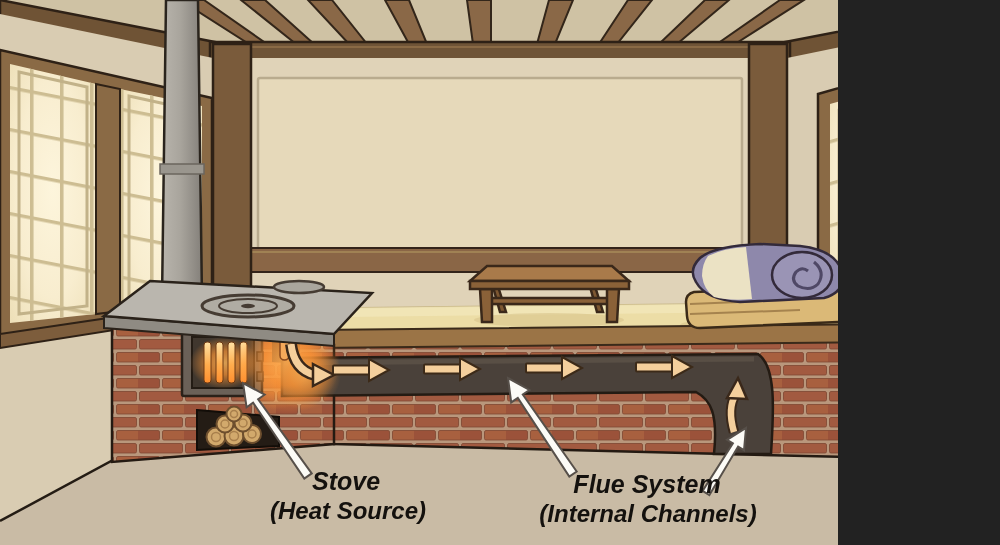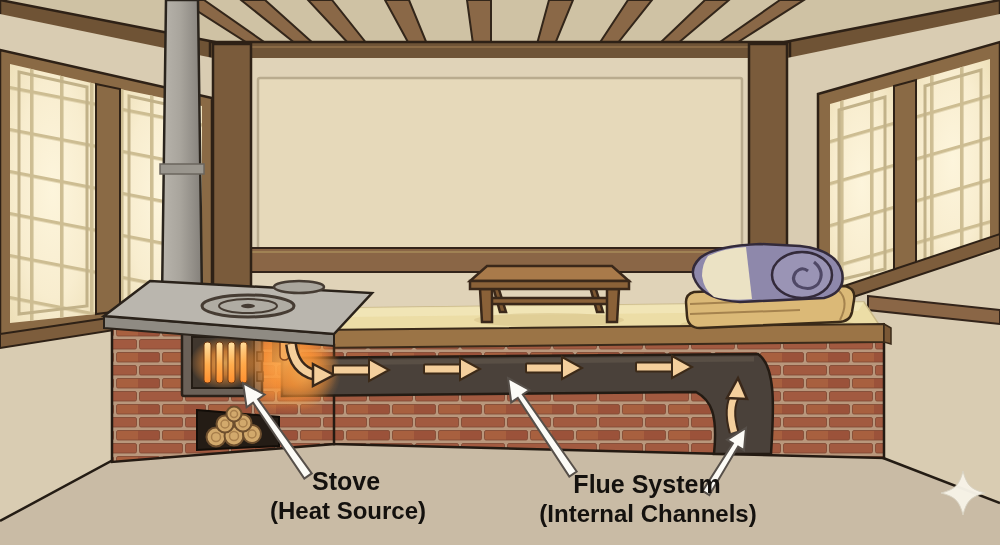--- a/index.html
+++ b/index.html
@@ -1,17 +1,17 @@
 <!DOCTYPE html>
 <html style="--label_ink: #14110e; --pointer_white: #fcfbf6; --arrow_tan: #f4cf9c; --flue_dark: #4a413a; --glow_orange: #ff9636; --brick: #a25a40; --mortar: #b9977c; --mat: #ecdda6; --wood: #8a6a48; --wall: #ddd0b6; --floor: #c9bba5; --blanket_purple: #8e88ab; --blanket_tan: #dbb977;"><head>
 <meta charset="utf-8">
 <style>
   html,body{margin:0;padding:0;background:#222;}
-  .stage{width:1000px;height:545px;position:relative;overflow:hidden;
-         font-family:"Liberation Sans", sans-serif;}
+  .stage{width:838px;height:545px;position:relative;overflow:hidden;
+         font-family:"Liberation Sans", sans-serif;font-style:italic;}
   svg{display:block;}
   .label-text{font-family:"Liberation Sans", sans-serif;font-weight:bold;
               fill:var(--label_ink,#14110e);text-anchor:middle;}
 </style>
 </head>
 <body>
 
 <div class="stage">
 <svg width="1000" height="545" viewBox="0 0 1000 545">
   <defs>

